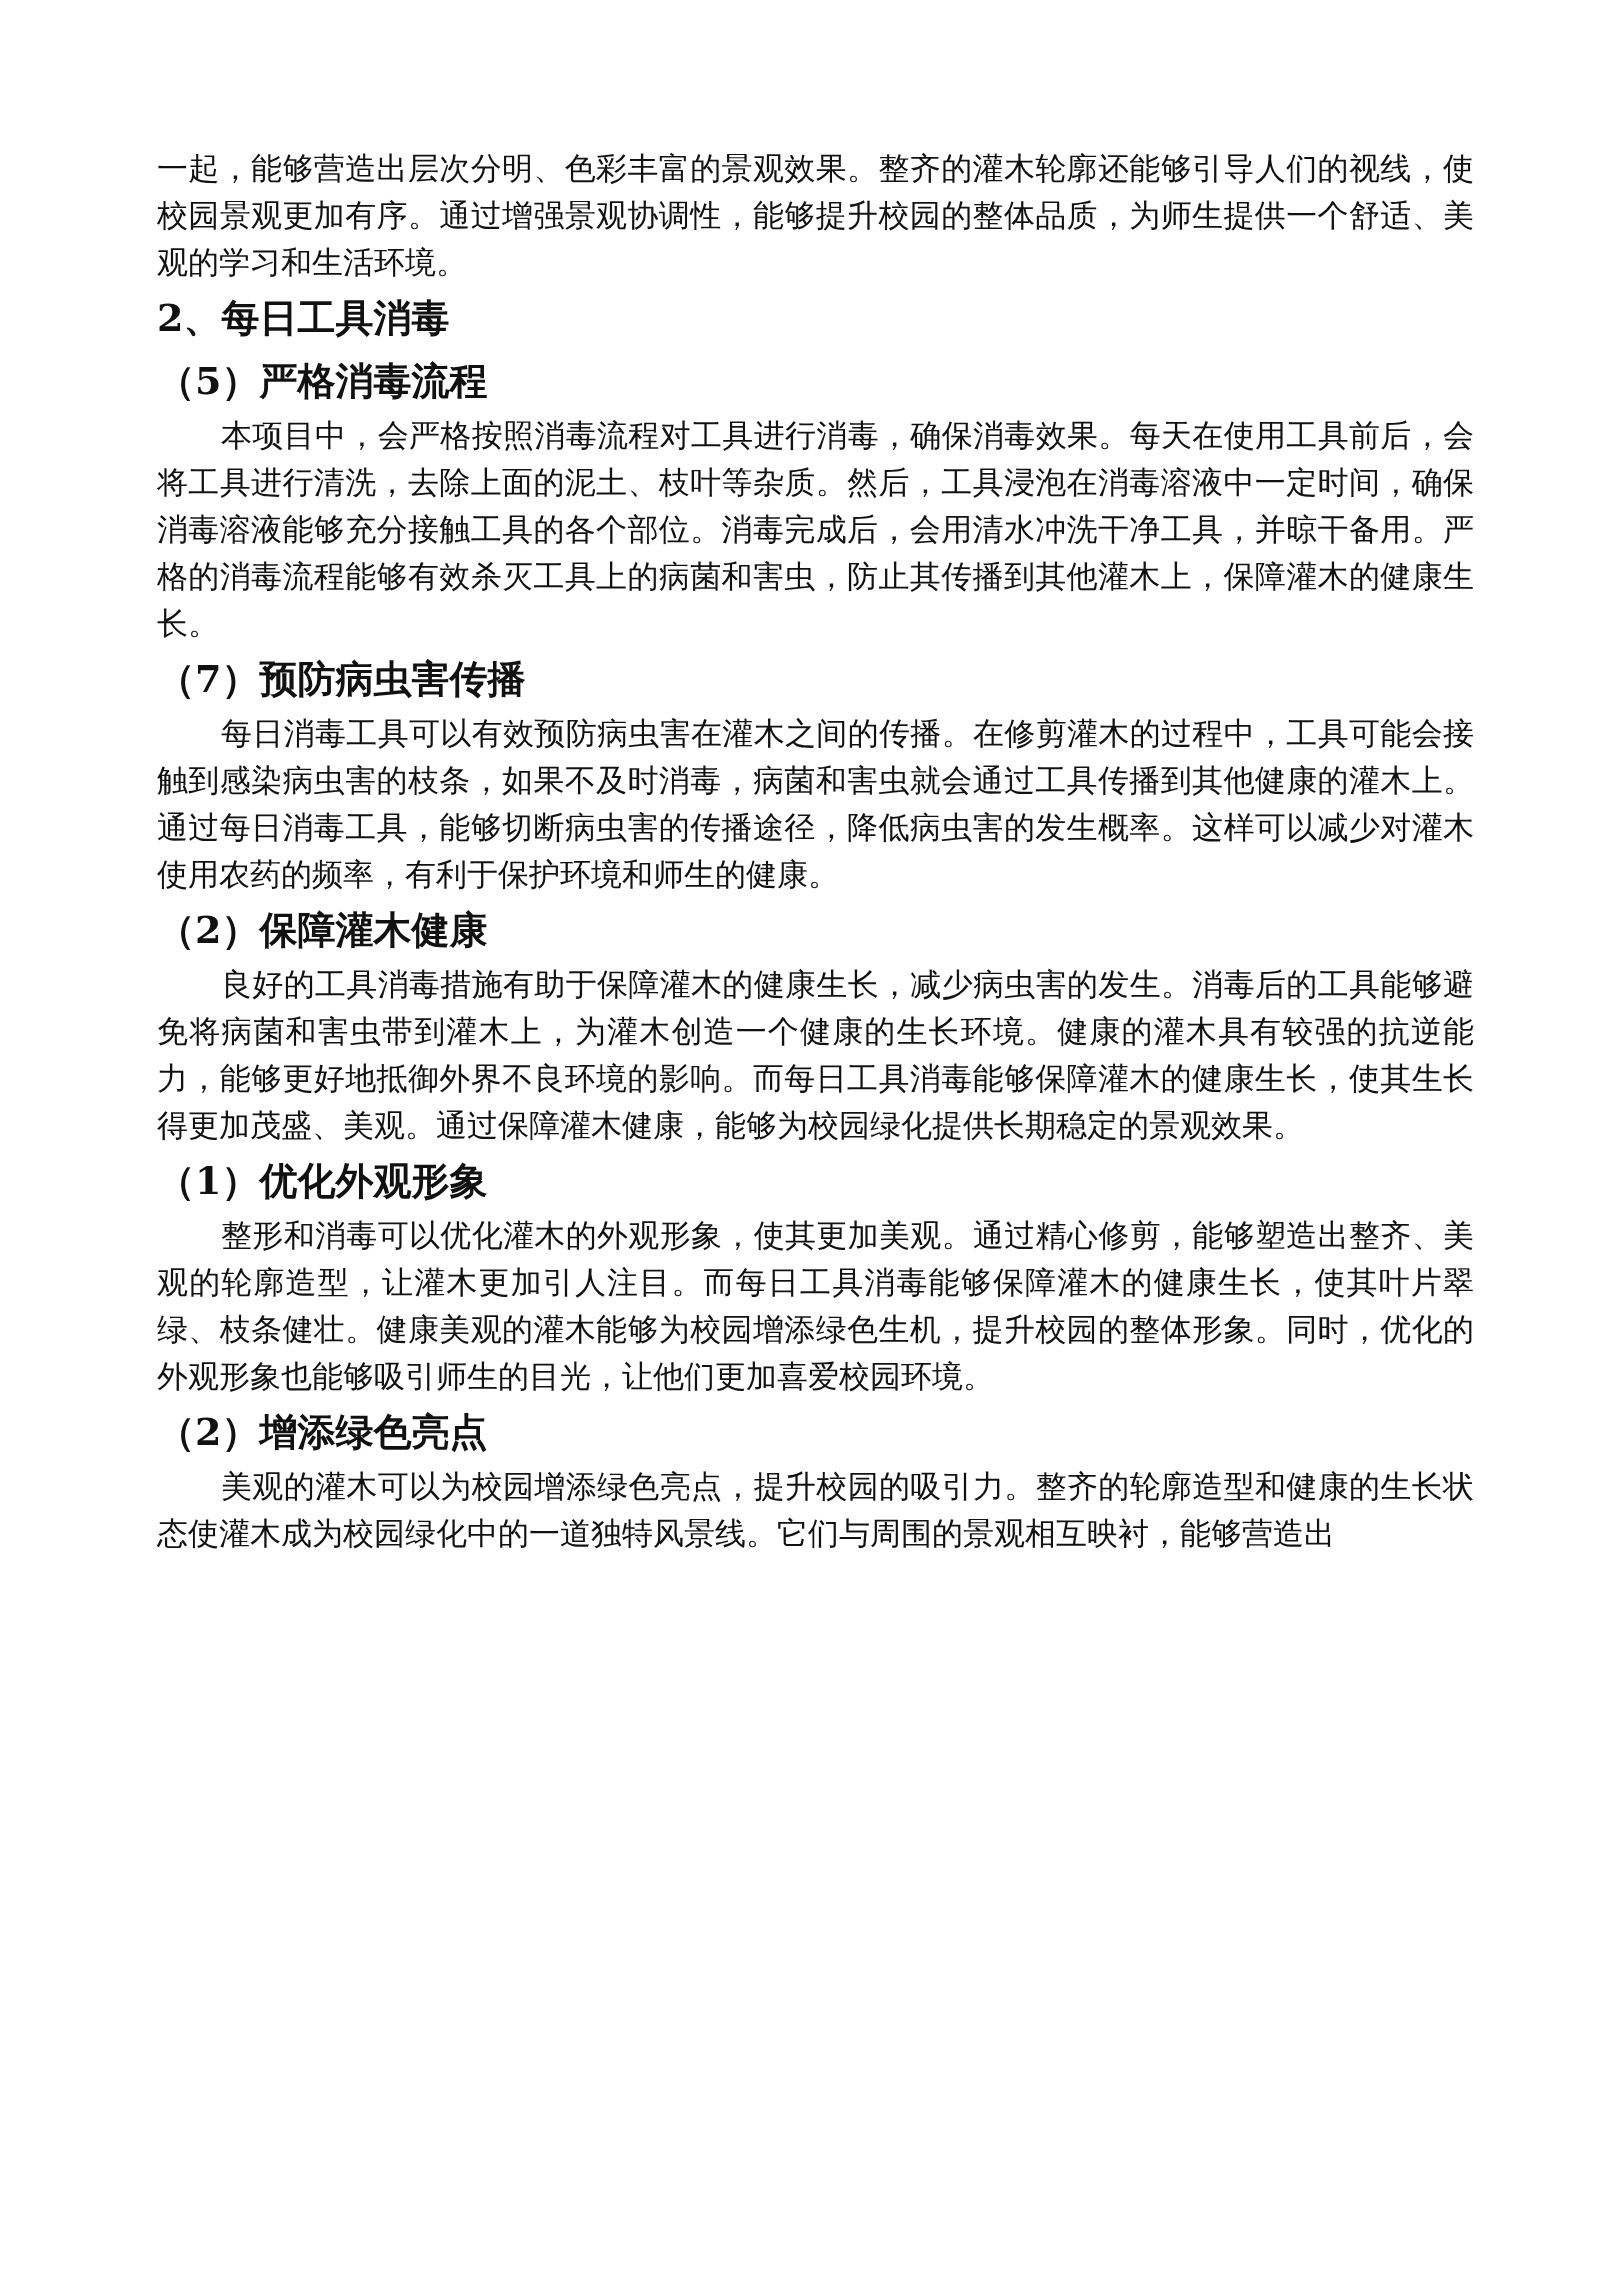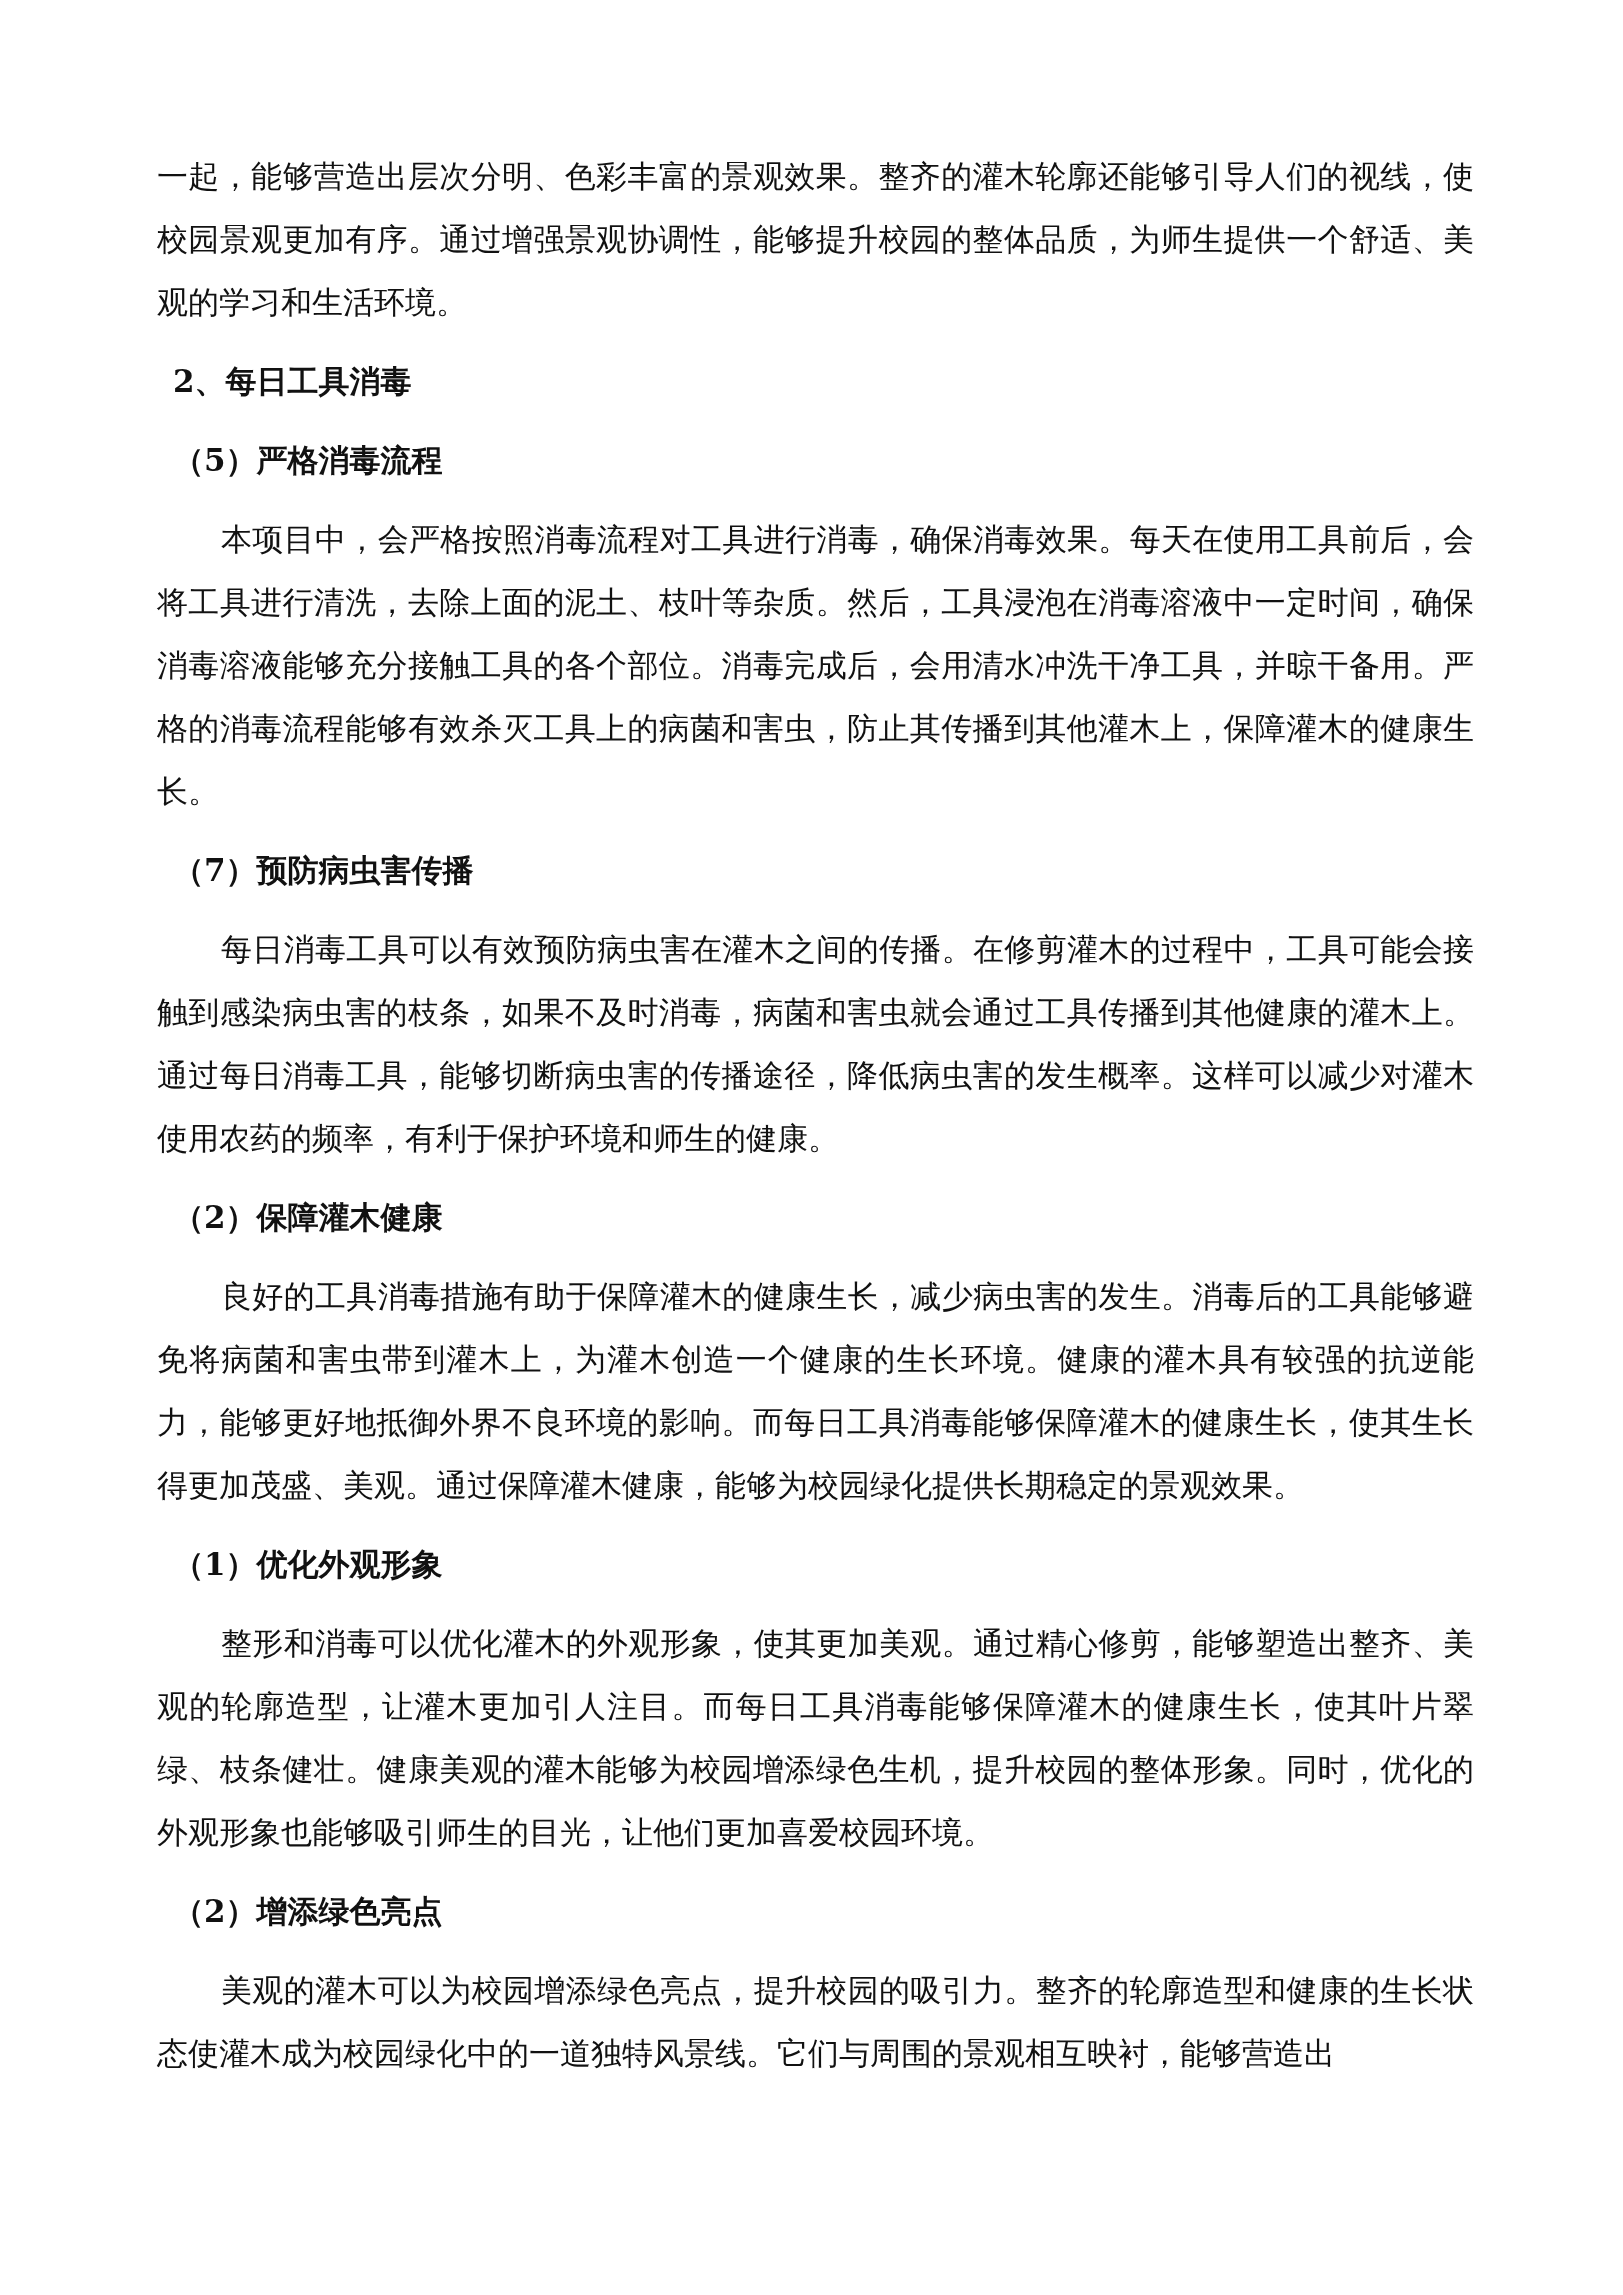--- a/index.html
+++ b/index.html
@@ -16,37 +16,37 @@
     color: #111111;
   }
   .page {
     position: absolute;
     left: 157px;
     top: 145px;
     width: 1317px;
   }
   .line-block {
     font-size: 31px;
-    line-height: 63px;
+    line-height: 47px;
     margin: 0;
     text-align: justify;
     text-justify: inter-character;
     letter-spacing: 0px;
   }
   p.body-para {
     text-indent: 64px;
   }
   p.body-para.no-indent {
     text-indent: 0;
   }
   h2.section-heading, h3.subsection-heading {
     font-weight: bold;
-    font-size: 31px;
+    font-size: 38px;
     line-height: 63px;
-    margin: 16px;
+    margin: 0;
   }
   h3.subsection-heading {
     padding-left: 0;
   }
 </style>
 </head>
 <body>
 
 <div class="page">
   <p class="line-block body-para no-indent">一起，能够营造出层次分明、色彩丰富的景观效果。整齐的灌木轮廓还能够引导人们的视线，使校园景观更加有序。通过增强景观协调性，能够提升校园的整体品质，为师生提供一个舒适、美观的学习和生活环境。</p>

